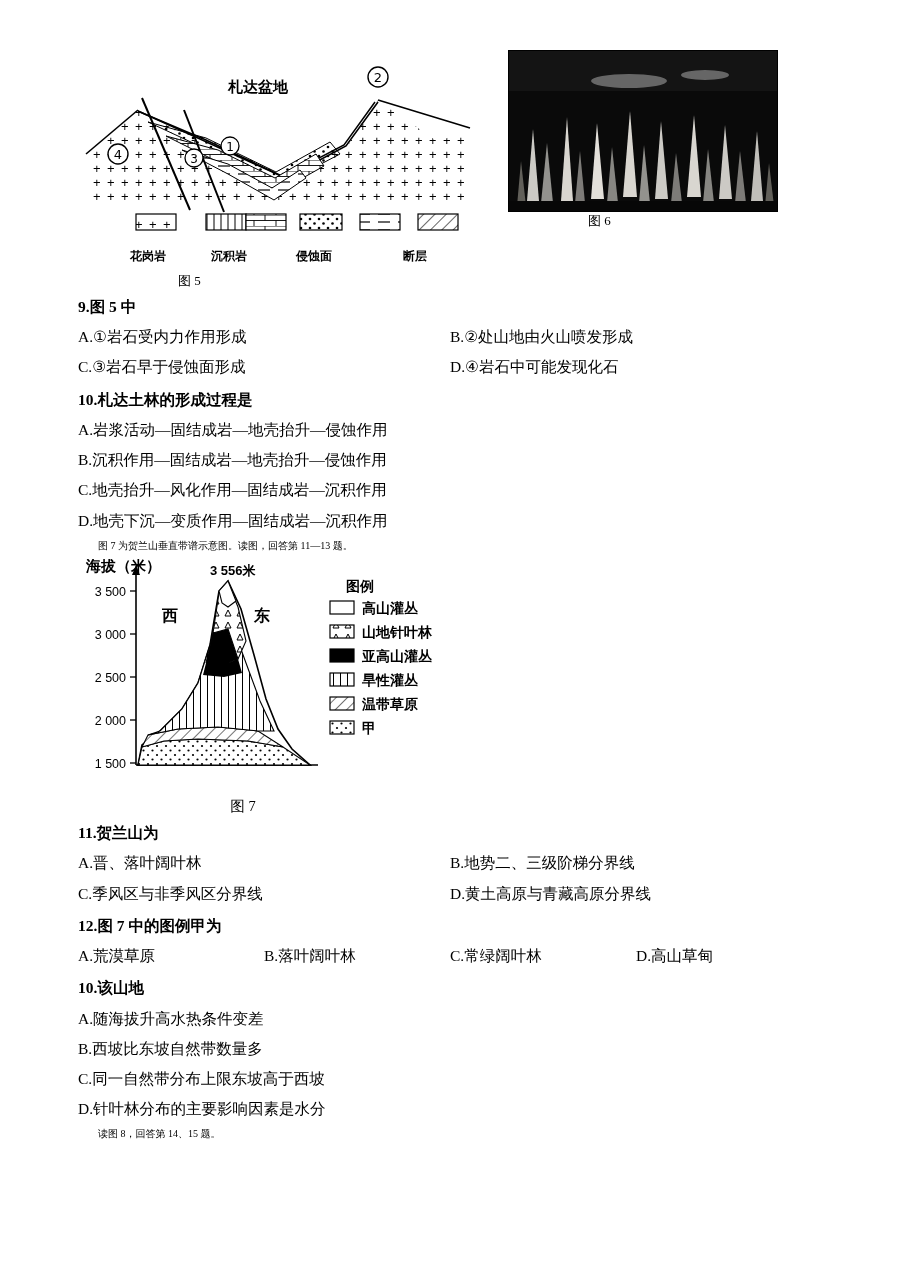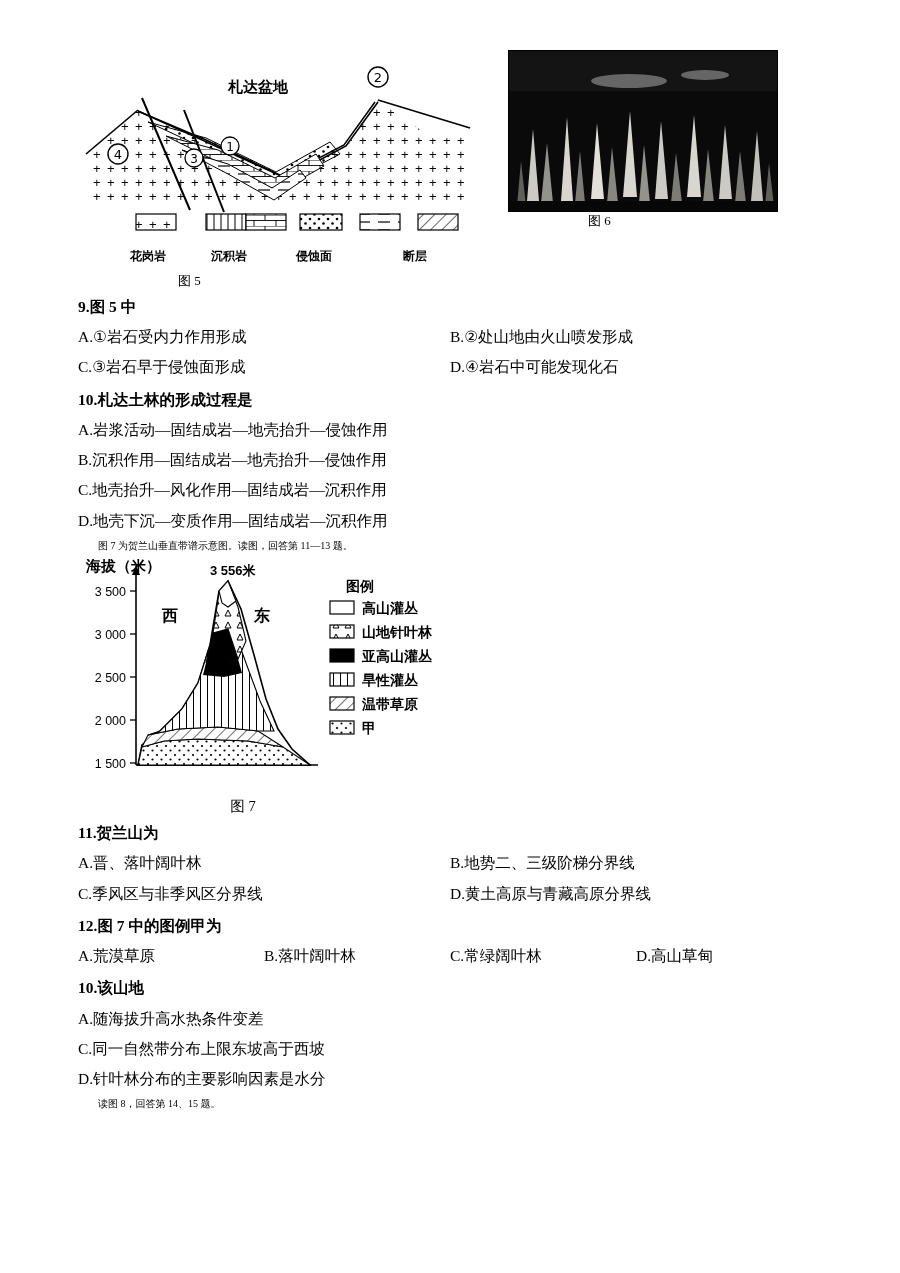--- a/index.html
+++ b/index.html
@@ -310,19 +310,20 @@
   <div class="q q-stem">12.图 7 中的图例甲为</div>
   <div class="opt-row opt-4col">
     <div>A.荒漠草原</div>
     <div>B.落叶阔叶林</div>
     <div>C.常绿阔叶林</div>
     <div>D.高山草甸</div>
   </div>
 
   <div class="q q-stem">10.该山地</div>
   <div class="q">A.随海拔升高水热条件变差</div>
+  <div class="q">B.西坡比东坡自然带数量多</div>
   <div class="q">C.同一自然带分布上限东坡高于西坡</div>
   <div class="q">D.针叶林分布的主要影响因素是水分</div>
 
   <div class="q small-note indent">读图 8，回答第 14、15 题。</div>
 
  </div>
 </div>
 
 </body></html>

